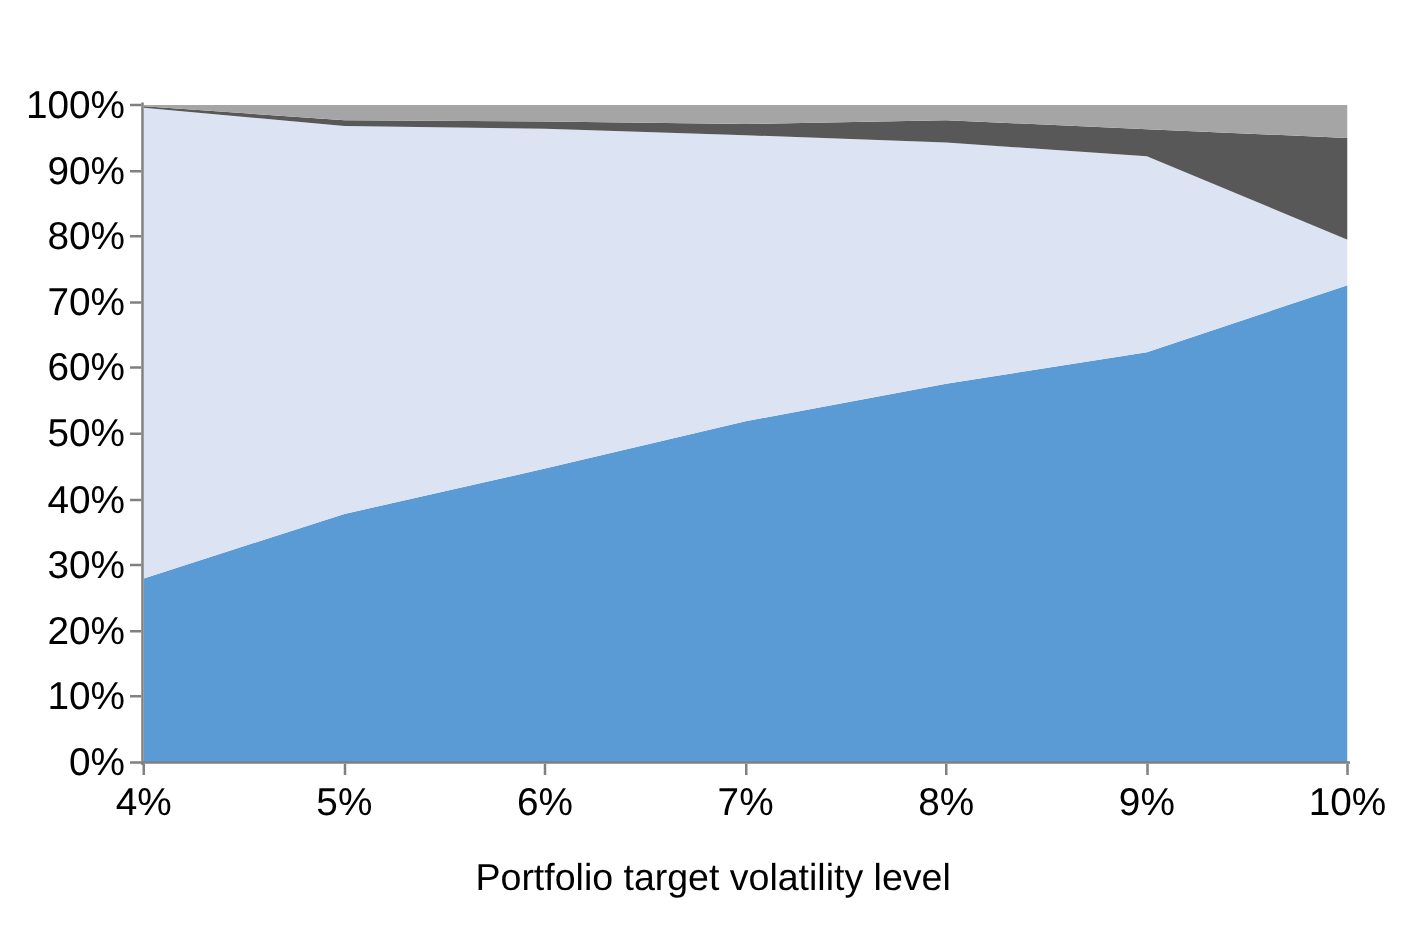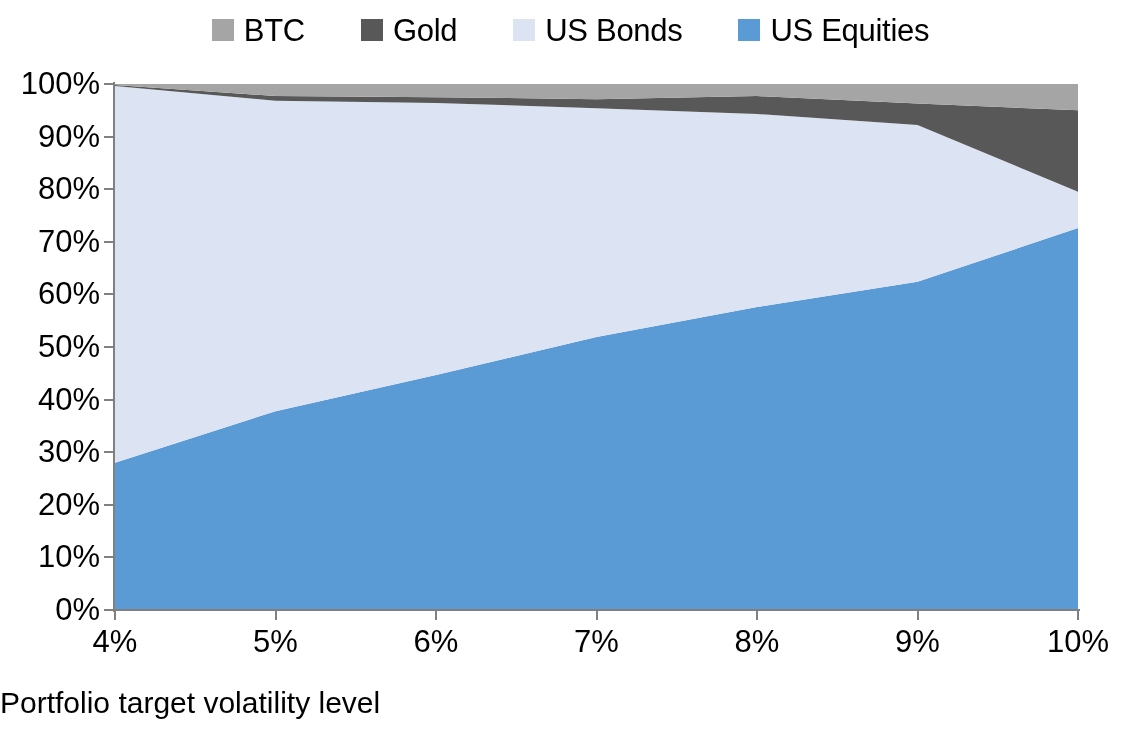--- a/index.html
+++ b/index.html
@@ -126,54 +126,31 @@
     line-height: 1;
     white-space: nowrap;
   }
 
   
   #x-axis-title {
     position: absolute;
     left: 0;
     top: 688px;
     width: 1141px;
-    text-align: left;
+    text-align: center;
     font-size: 30px;
     color: #000000;
     line-height: 1;
   }
 </style>
 </head>
 <body>
 
 <div id="chart-root">
 
-  <div id="legend">
-
-    <div class="legend-entry">
-      <span class="legend-swatch" style="background:#A5A5A5"></span>
-      <span class="legend-label">BTC</span>
-    </div>
-
-    <div class="legend-entry">
-      <span class="legend-swatch" style="background:#585858"></span>
-      <span class="legend-label">Gold</span>
-    </div>
-
-    <div class="legend-entry">
-      <span class="legend-swatch" style="background:#DCE3F2"></span>
-      <span class="legend-label">US Bonds</span>
-    </div>
-
-    <div class="legend-entry">
-      <span class="legend-swatch" style="background:#5B9BD5"></span>
-      <span class="legend-label">US Equities</span>
-    </div>
-
-  </div>
 
   <div id="plot-frame">
     <svg id="plot-svg" viewBox="0 0 963 526" preserveAspectRatio="none">
       <g id="series-layer">
           <polygon points="0.00,378.72 160.50,327.17 321.00,290.88 481.50,253.01 642.00,223.02 802.50,197.78 963.00,144.12 963.00,526.00 802.50,526.00 642.00,526.00 481.50,526.00 321.00,526.00 160.50,526.00 0.00,526.00" fill="#5B9BD5"></polygon>
           <polygon points="0.00,2.10 160.50,16.83 321.00,18.94 481.50,24.20 642.00,29.98 802.50,41.03 963.00,107.83 963.00,144.12 802.50,197.78 642.00,223.02 481.50,253.01 321.00,290.88 160.50,327.17 0.00,378.72" fill="#DCE3F2"></polygon>
           <polygon points="0.00,1.05 160.50,12.10 321.00,13.15 481.50,15.25 642.00,12.10 802.50,19.46 963.00,26.30 963.00,107.83 802.50,41.03 642.00,29.98 481.50,24.20 321.00,18.94 160.50,16.83 0.00,2.10" fill="#585858"></polygon>
           <polygon points="0.00,0.00 160.50,0.00 321.00,0.00 481.50,-0.00 642.00,-0.00 802.50,0.00 963.00,0.00 963.00,26.30 802.50,19.46 642.00,12.10 481.50,15.25 321.00,13.15 160.50,12.10 0.00,1.05" fill="#A5A5A5"></polygon>
         </g>
     </svg>

